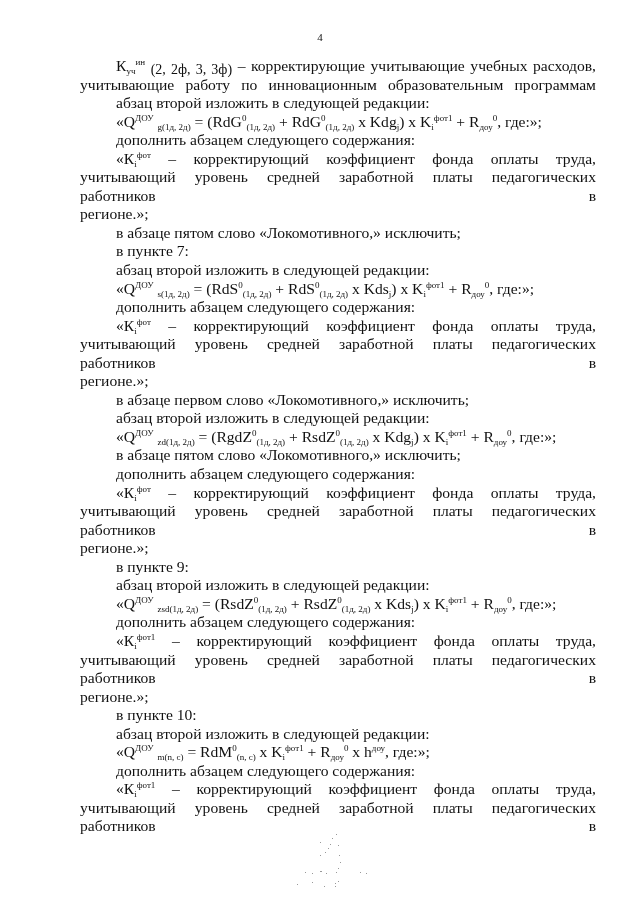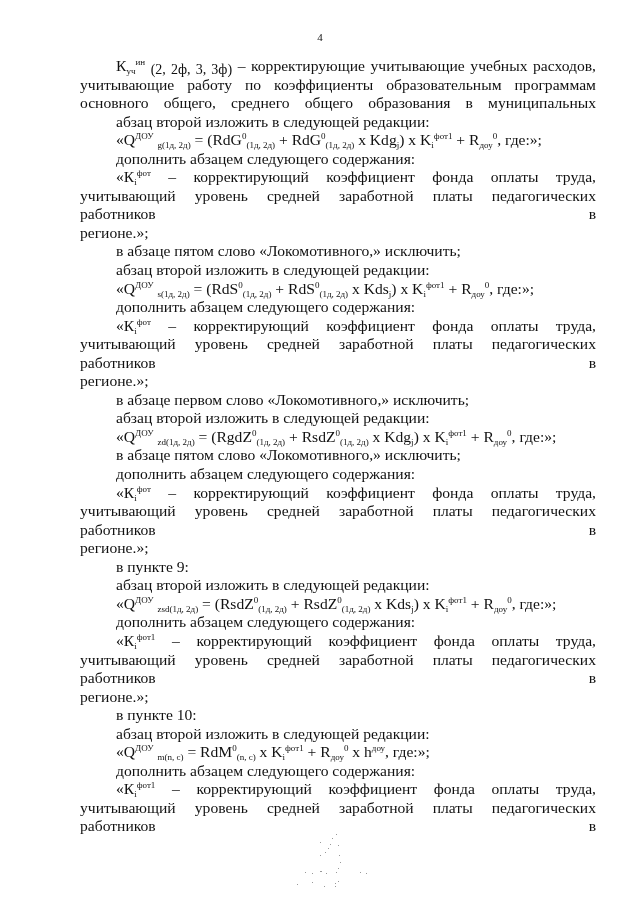--- a/index.html
+++ b/index.html
@@ -21,35 +21,35 @@
 </style>
 </head>
 <body>
 
 <div class="page-num">4</div>
 
 <div class="content">
 
   <div>
     <p class="p ind justfull"><span>К</span><sub>уч</sub><sup>ин</sup>&nbsp;<sub style="font-size:14px">(2, 2ф, 3, 3ф)</sub><span> – корректирующие учитывающие учебных расходов,</span></p>
-    <p class="p justfull">учитывающие работу по коэффициенты образовательным программам</p>
-    <p class="p justfull">основного общего, среднего общего образования в муниципальных</p>
+    <p class="p justfull">учитывающие работу по инновационным образовательным программам</p>
   </div>
 
   <div id="sections">
       <div>
         <p class="p ind">абзац второй изложить в следующей редакции:</p>
         <p class="p f"><span>«Q</span><sup>ДОУ</sup> <sub>g(1д, 2д)</sub><span> = (RdG</span><sup>0</sup><sub>(1д, 2д)</sub><span> + RdG</span><sup>0</sup><sub>(1д, 2д)</sub><span> x Kdg</span><sub>j</sub><span>) x K</span><sub>i</sub><sup>фот1</sup><span> + R</span><sub>доу</sub><sup>0</sup><span>, где:»;</span></p>
         <p class="p ind">дополнить абзацем следующего содержания:</p>
         <p class="p ind justfull"><span>«К</span><sub>i</sub><sup>фот</sup><span> – корректирующий коэффициент фонда оплаты труда,</span></p>
         <p class="p justfull">учитывающий уровень средней заработной платы педагогических работников в</p>
         <p class="p">регионе.»;</p>
         <p class="p ind">в абзаце пятом слово «Локомотивного,» исключить;</p>
       </div>
       <div>
+        <p class="p ind">в пункте 7:</p>
         <p class="p ind">абзац второй изложить в следующей редакции:</p>
         <p class="p f"><span>«Q</span><sup>ДОУ</sup> <sub>s(1д, 2д)</sub><span> = (RdS</span><sup>0</sup><sub>(1д, 2д)</sub><span> +  RdS</span><sup>0</sup><sub>(1д, 2д)</sub><span> x Kds</span><sub>j</sub><span>) x K</span><sub>i</sub><sup>фот1</sup><span> + R</span><sub>доу</sub><sup>0</sup><span>, где:»;</span></p>
         <p class="p ind">дополнить абзацем следующего содержания:</p>
         <p class="p ind justfull"><span>«К</span><sub>i</sub><sup>фот</sup><span> – корректирующий коэффициент фонда оплаты труда,</span></p>
         <p class="p justfull">учитывающий уровень средней заработной платы педагогических работников в</p>
         <p class="p">регионе.»;</p>
       </div>
       <div>
         <p class="p ind">в абзаце первом слово «Локомотивного,» исключить;</p>
         <p class="p ind">абзац второй изложить в следующей редакции:</p>

